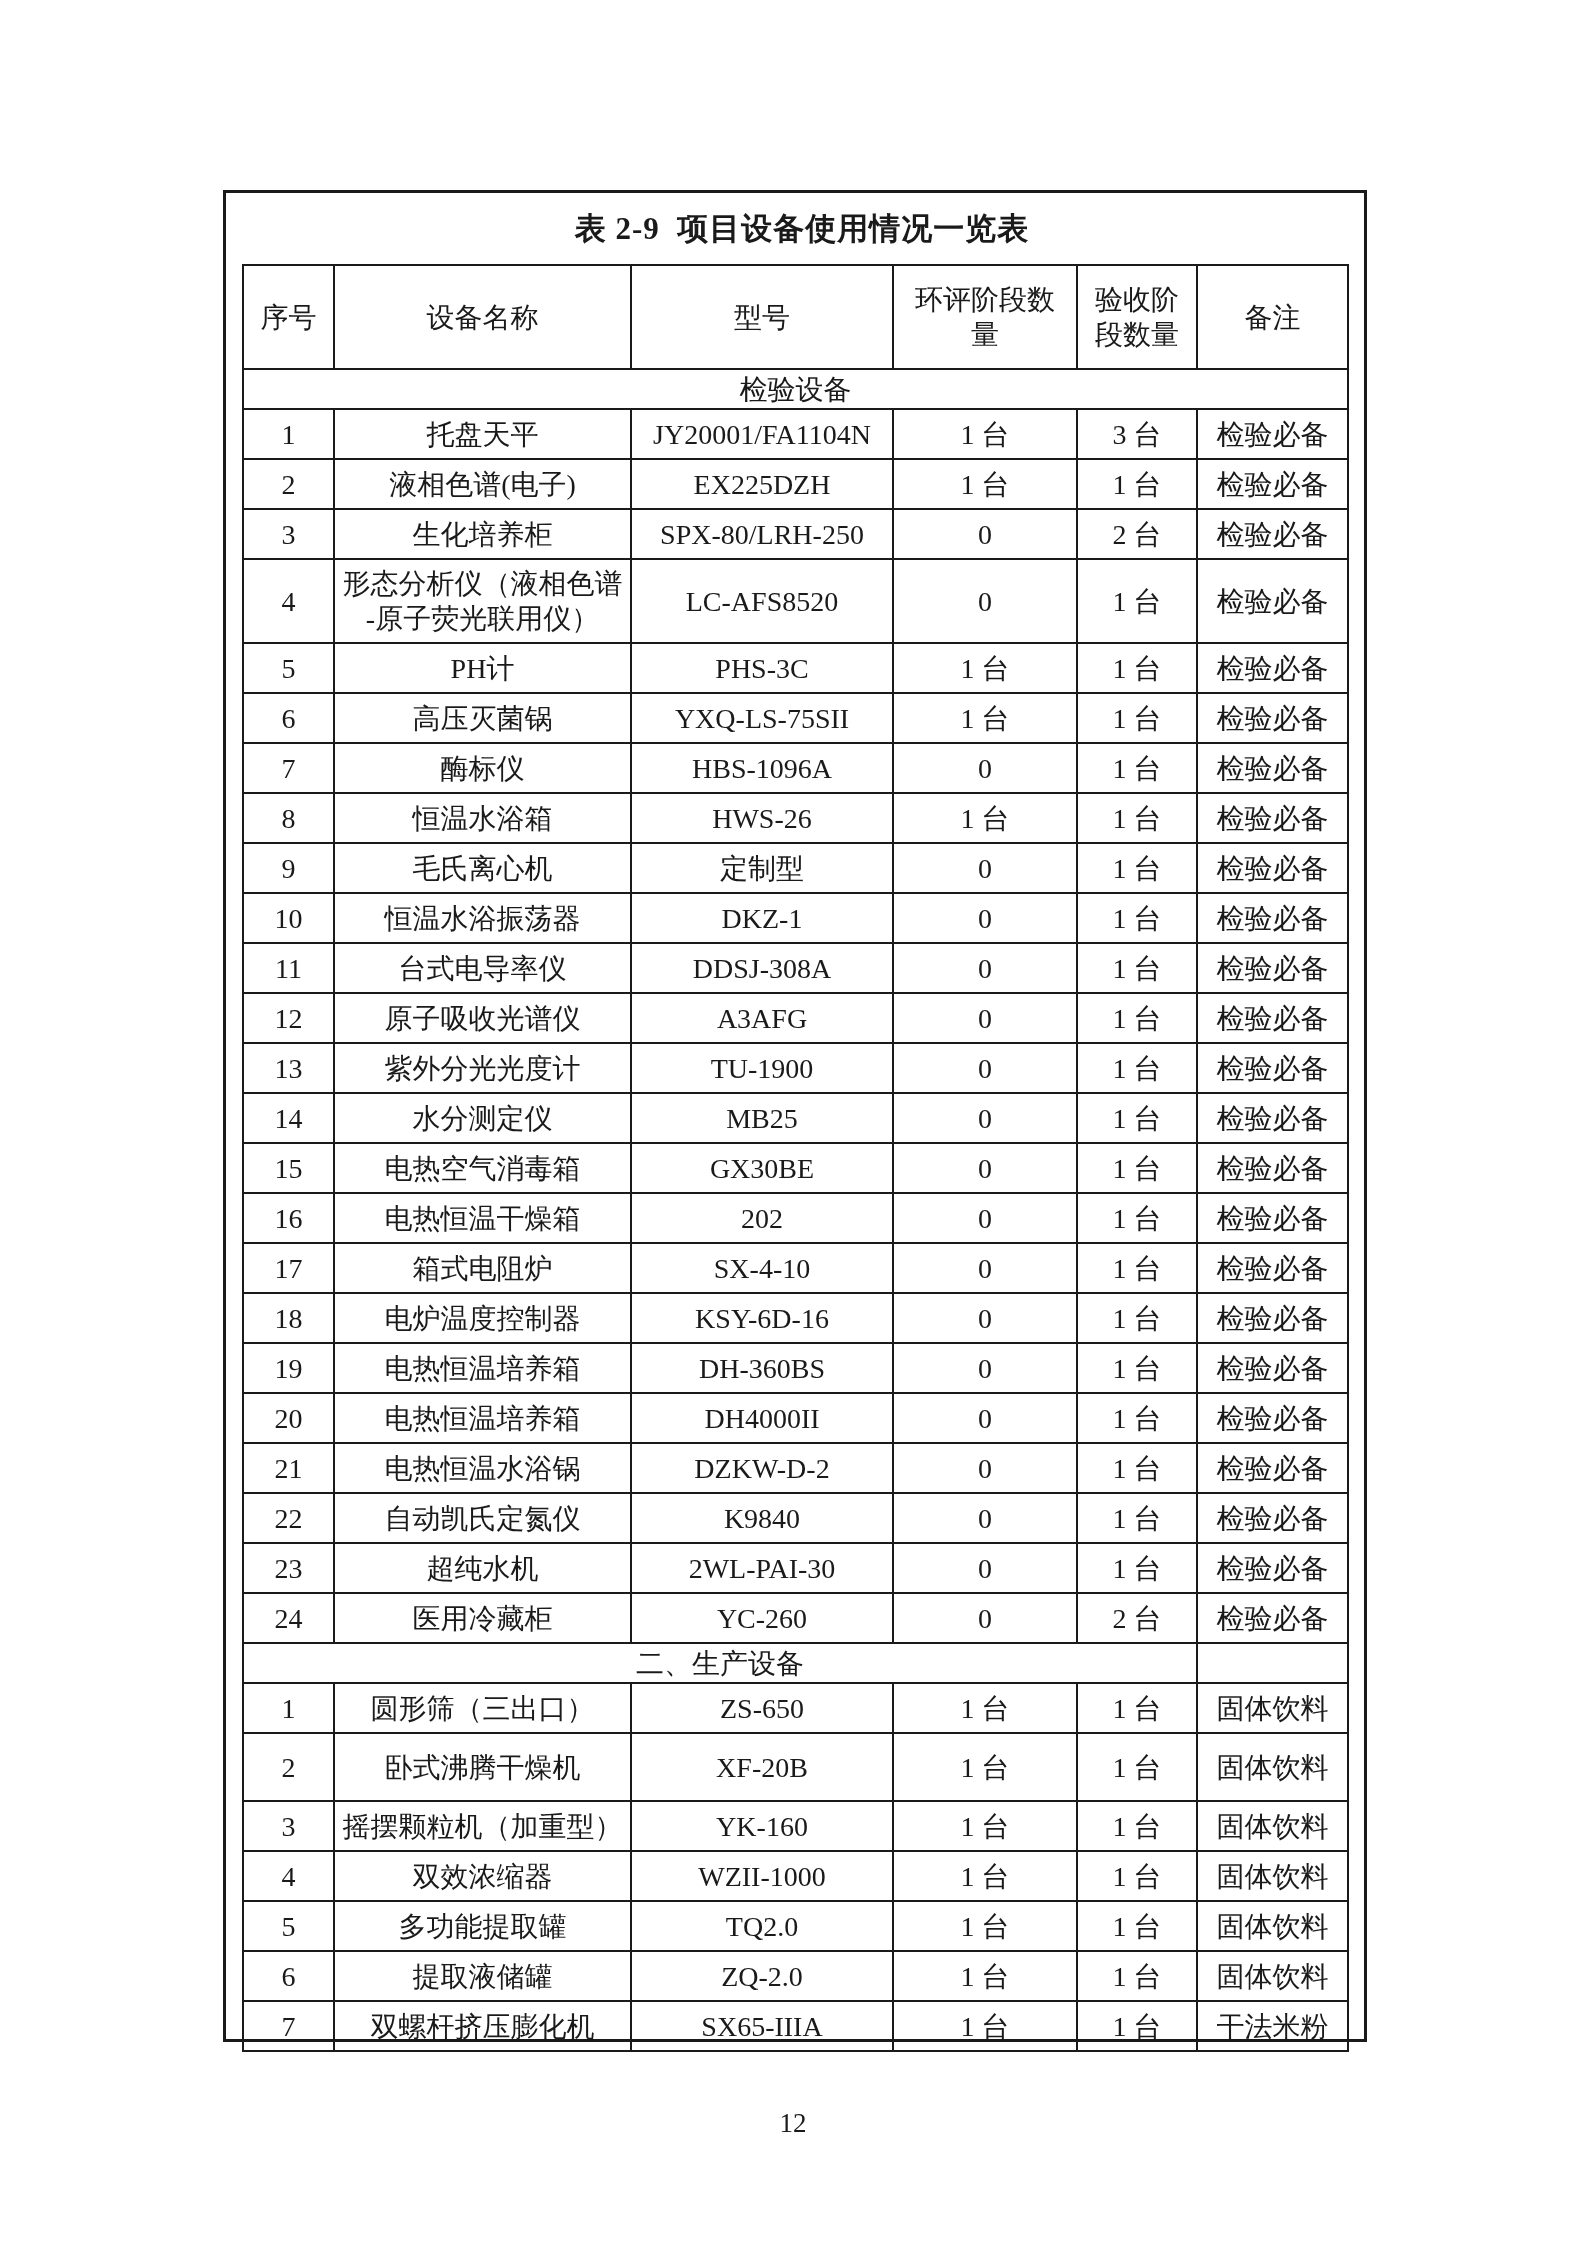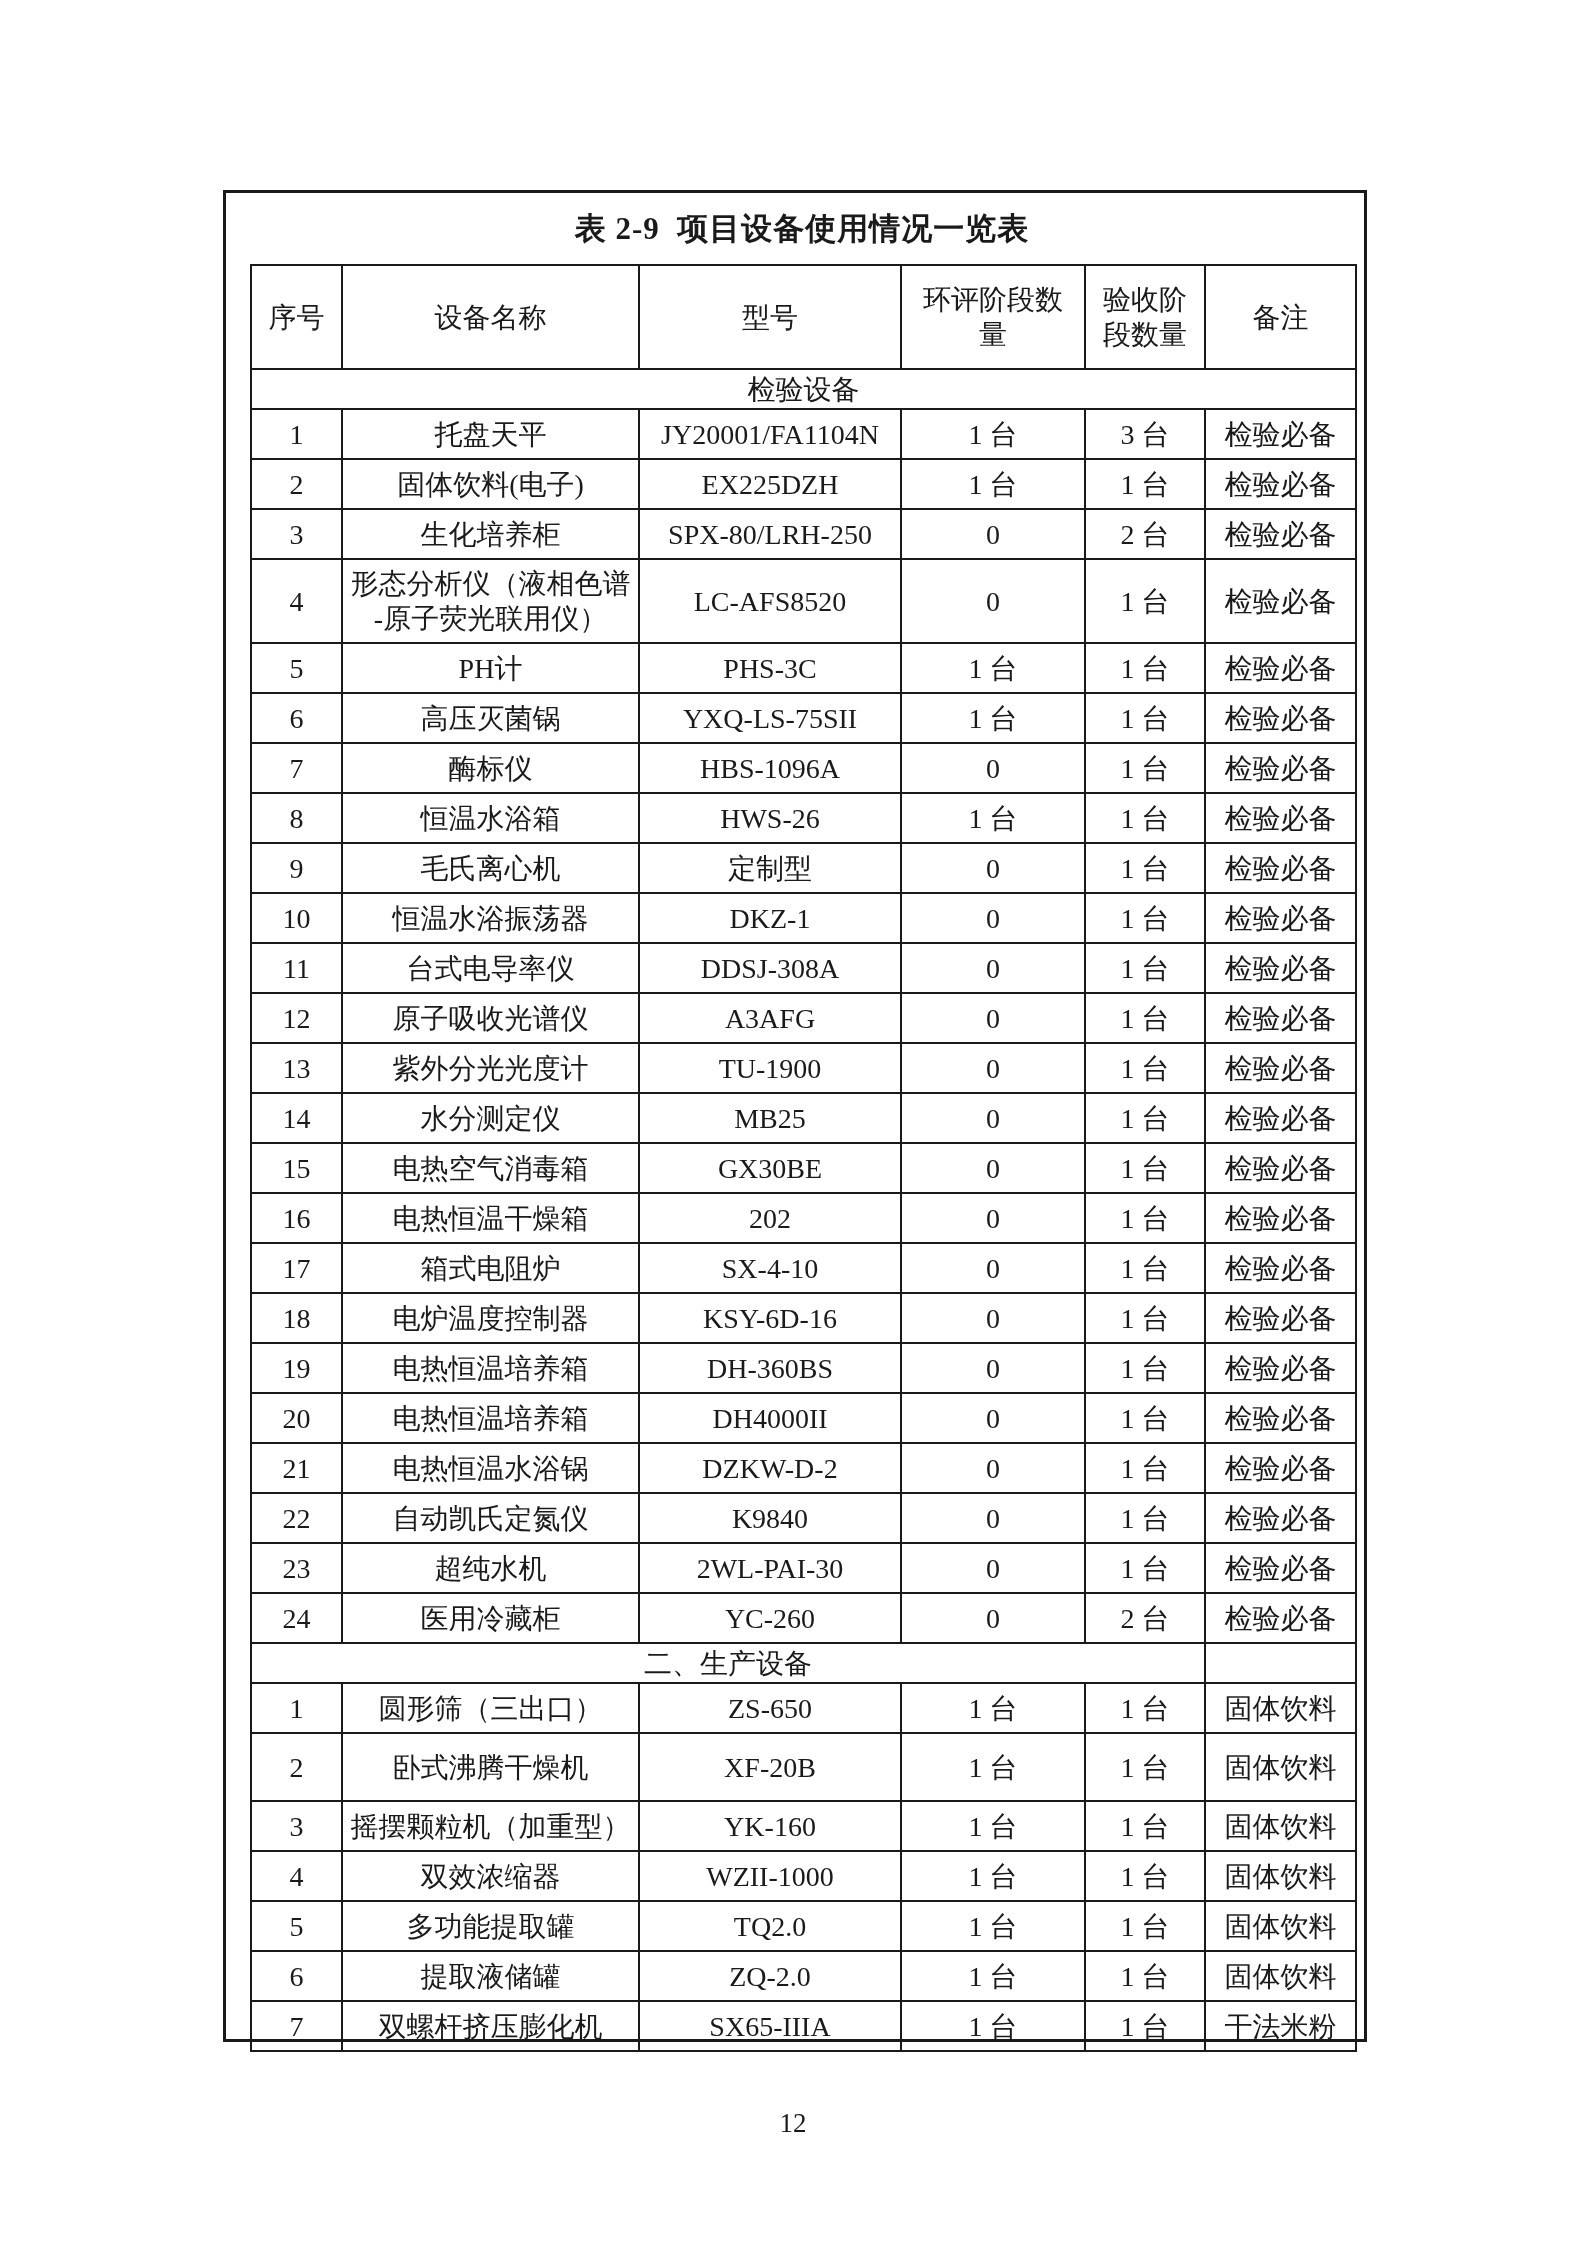--- a/index.html
+++ b/index.html
@@ -21,21 +21,21 @@
   }
   .table-title{
     height:71px;
     display:flex;align-items:center;justify-content:center;
     font-size:31px;font-weight:bold;
     letter-spacing:1px;
     white-space:pre;
     margin-left:14px;
   }
   table.equip{
-    margin-left:24px;
+    margin-left:16px;
     border-collapse:collapse;
     table-layout:fixed;
     width:1105px;
     font-size:28px;
   }
   table.equip td,table.equip th{
     border:2px solid #1a1a1a;
     text-align:center;
     vertical-align:middle;
     font-weight:normal;
@@ -95,21 +95,21 @@
           <tr class="data-row">
             <td>1</td>
             <td class="name-cell">托盘天平</td>
             <td>JY20001/FA1104N</td>
             <td>1 台</td>
             <td>3 台</td>
             <td>检验必备</td>
           </tr>
           <tr class="data-row">
             <td>2</td>
-            <td class="name-cell">固体饮料(电子)</td>
+            <td class="name-cell">液相色谱(电子)</td>
             <td>EX225DZH</td>
             <td>1 台</td>
             <td>1 台</td>
             <td>检验必备</td>
           </tr>
           <tr class="data-row">
             <td>3</td>
             <td class="name-cell">生化培养柜</td>
             <td>SPX-80/LRH-250</td>
             <td>0</td>

